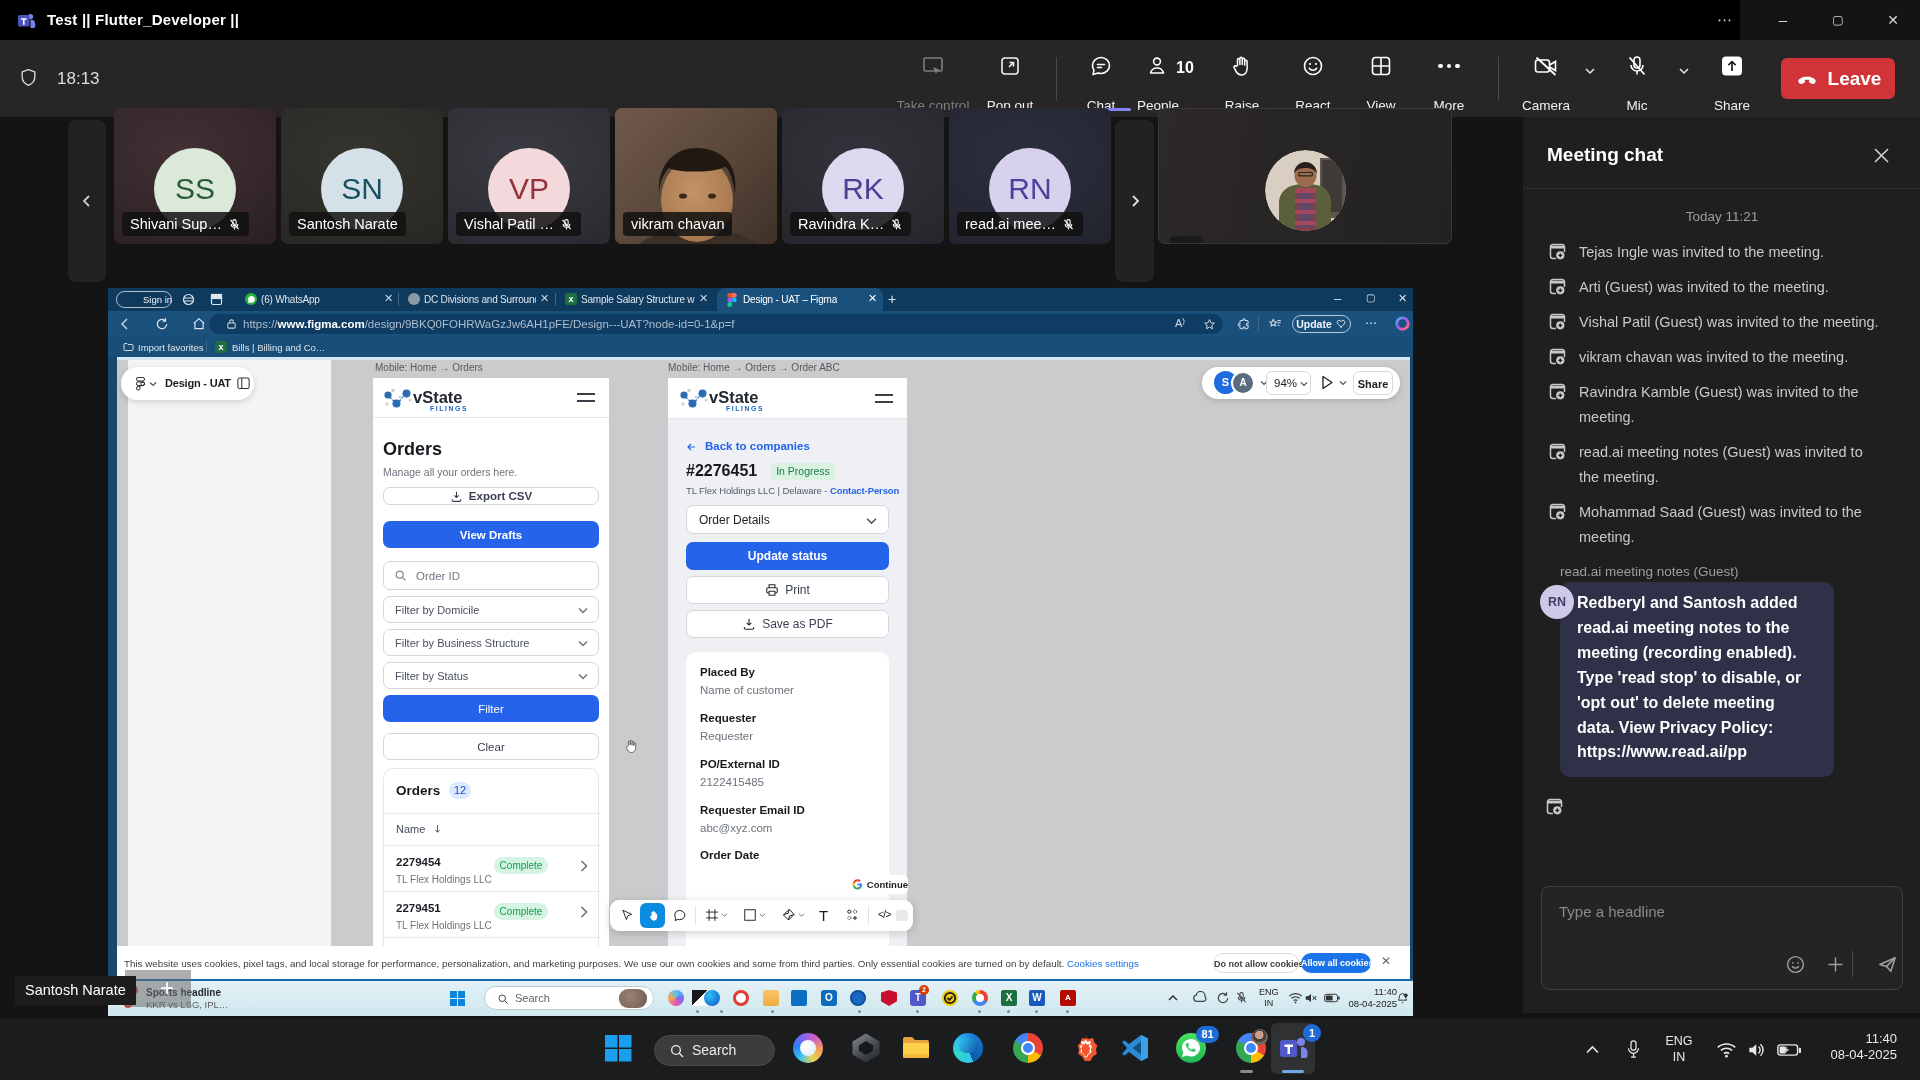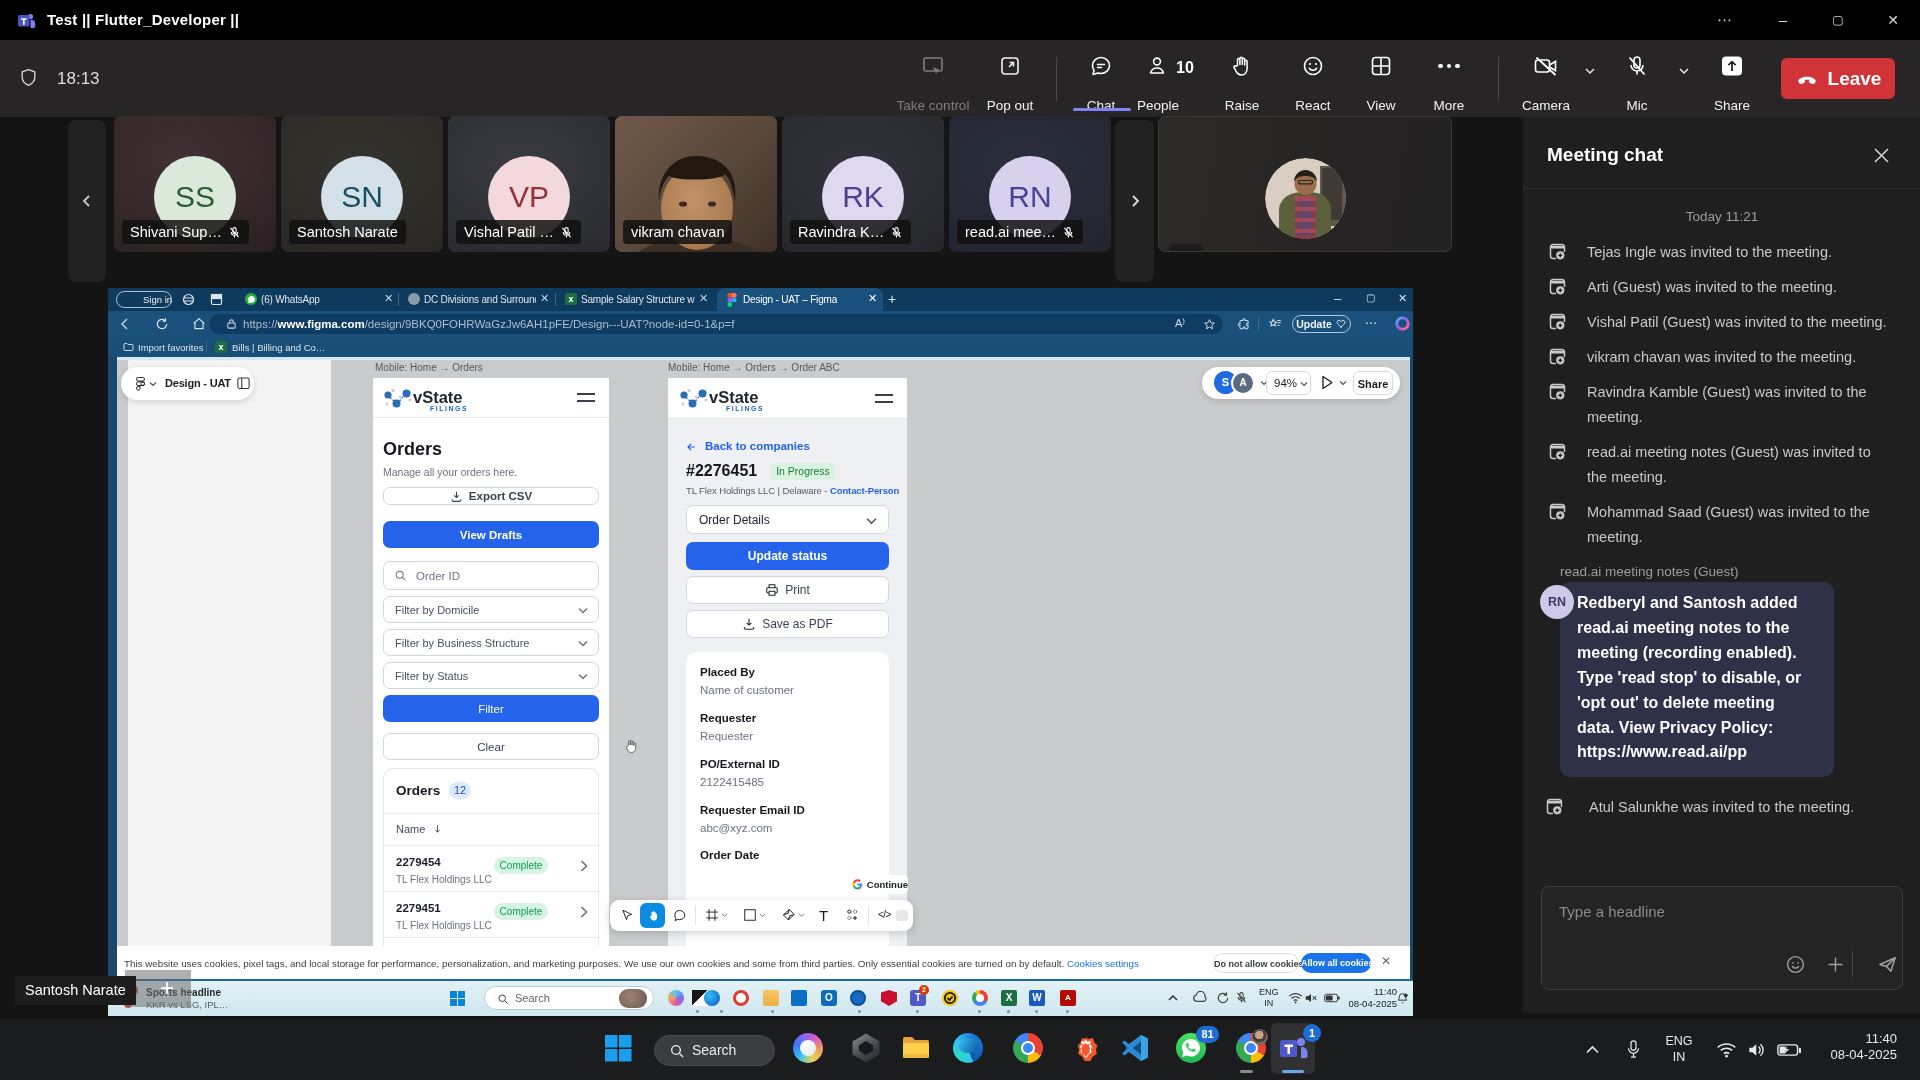--- a/index.html
+++ b/index.html
@@ -1,35 +1,35 @@
 <!DOCTYPE html>
 <html><head>
 <meta charset="utf-8">
 <style>
   * { margin:0; padding:0; box-sizing:border-box; }
   html,body { width:1920px; height:1080px; overflow:hidden; background:#151414; font-family:"Liberation Sans", sans-serif; }
   .abs { position:absolute; }
   svg { display:block; }
   
-  #titlebar { position:absolute; left:0; top:0; width:1920px; height:40px; background:#000; }
+  #titlebar { position:absolute; left:0; top:0; width:1740px; height:40px; background:#000; }
   #titlebar .title { position:absolute; left:47px; top:11px; font-size:15px; font-weight:700; color:#fff; letter-spacing:.2px; }
   .winctl { position:absolute; top:0; height:40px; width:44px; color:#d8d8d8; text-align:center; line-height:40px; font-size:15px; }
   
   #toolbar { position:absolute; left:0; top:40px; width:1920px; height:77px; background:#272525; }
   .tbbtn { position:absolute; top:14px; width:90px; text-align:center; color:#f2f2f2; }
   .tbbtn .lbl { margin-top:20px; font-size:13.5px; }
   .tbdiv { position:absolute; top:17px; width:1px; height:44px; background:#4a4a4a; }
   
-  .tile { position:absolute; top:116px; width:162px; height:136px; border-radius:7px; overflow:hidden; }
+  .tile { position:absolute; top:108px; width:162px; height:136px; border-radius:7px; overflow:hidden; }
   .tile .init2{ position:absolute; left:50%; top:81px; transform:translate(-50%,-50%); width:82px; height:82px; border-radius:50%; text-align:center; line-height:82px; font-size:30px; font-weight:500;}
   .nametag { position:absolute; left:8px; bottom:8px; height:24px; background:rgba(17,17,17,.85); border-radius:4px; color:#fff; font-size:14.5px; line-height:24px; padding:0 8px; display:flex; align-items:center; gap:6px; white-space:nowrap; }
   .chevtile { position:absolute; top:120px; width:39px; height:162px; background:#232222; border-radius:8px; color:#c9c9c9; display:flex; align-items:center; justify-content:center; }
   
   #chat { position:absolute; left:1522px; top:117px; width:398px; height:896px; background:#1f1f1f; border-left:1px solid #121212; }
-  .evrow { position:absolute; color:#c9c9c9; font-size:14.5px; line-height:25px; width:334px;margin-left:8px; }
+  .evrow { position:absolute; color:#c9c9c9; font-size:14.5px; line-height:25px; width:334px; }
   .evicon { position:absolute; }
   
   #browser { position:absolute; left:108px; top:288px; width:1305px; height:728px; background:#1a507c; }
   #tabbar { position:absolute; left:0; top:0; width:1305px; height:23px; background:#0e3a5e; }
   .tab { position:absolute; top:0; height:23px; color:#dfe5ec; font-size:11px; }
   .tab .ttl { position:absolute; left:24px; top:5.5px; white-space:nowrap; overflow:hidden; font-size:10px; letter-spacing:-.2px; }
   .tab .cls { position:absolute; top:4px; font-size:11px; color:#cfd6de; }
   #addrrow { position:absolute; left:0; top:23px; width:1305px; height:26px; background:#1a507c; }
   #favrow { position:absolute; left:0; top:49px; width:1305px; height:20px; background:#194e79; color:#dfe5ec; font-size:10.5px; }
   #content { position:absolute; left:0; top:69px; width:1305px; height:589px; background:#cacbcd; overflow:hidden; }
@@ -793,21 +793,20 @@
   <div class="abs" style="left:37px;top:447px;font-size:13.5px;color:#9d9d9d">read.ai meeting notes (Guest)</div>
   <div class="abs" style="left:37px;top:465px;width:274px;background:#2e3148;border-radius:10px;padding:9px 14px 12px 17px;color:#fff;font-size:16px;font-weight:700;line-height:24.9px;white-space:nowrap">Redberyl and Santosh added<br>read.ai meeting notes to the<br>meeting (recording enabled).<br>Type 'read stop' to disable, or<br>'opt out' to delete meeting<br>data. View Privacy Policy:<br>https://www.read.ai/pp</div>
   <div class="abs" style="left:17px;top:468px;width:34px;height:34px;border-radius:50%;background:#cfc9e9;color:#3f3a66;font-size:12.5px;font-weight:700;text-align:center;line-height:34px">RN</div>
 
   <svg class="evicon" style="left:21px;top:679px" width="21" height="21" viewBox="0 0 24 24" fill="none" stroke="#c9c9c9" stroke-width="1.7">
       <path d="M20 12.5V6.8c0-1.5-1.2-2.8-2.8-2.8H6.8C5.2 4 4 5.3 4 6.8v10.4C4 18.7 5.2 20 6.8 20h3.4"></path>
       <rect x="4.6" y="5.4" width="14.8" height="3.2" fill="#c9c9c9" stroke="none"></rect>
       <circle cx="15.2" cy="16.4" r="4.7" fill="#c9c9c9" stroke="none"></circle>
       <path d="M15.2 14.2v4.4M13 16.4h4.4" stroke="#1f1f1f" stroke-width="1.6"></path>
     </svg>
-  <div class="evrow" style="left:58px;top:678px">Atul Salunkhe was invited to the meeting.</div>
 
   <div class="abs" style="left:18px;top:769px;width:362px;height:104px;background:#242424;border:1px solid #3f3f3f;border-radius:8px">
     <div class="abs" style="left:17px;top:16px;font-size:15px;color:#8b8b8b">Type a headline</div>
     <svg class="abs" style="left:243px;top:67px" width="21" height="21" viewBox="0 0 24 24" fill="none" stroke="#a0a0a0" stroke-width="1.6">
         <circle cx="12" cy="12" r="9"></circle>
         <circle cx="9" cy="10" r="1" fill="#a0a0a0" stroke="none"></circle>
         <circle cx="15" cy="10" r="1" fill="#a0a0a0" stroke="none"></circle>
         <path d="M8.5 14.3c.9 1.2 2 1.8 3.5 1.8s2.6-.6 3.5-1.8" stroke-linecap="round"></path>
       </svg>
     <svg class="abs" style="left:283px;top:67px" width="21" height="21" viewBox="0 0 24 24" fill="none" stroke="#a0a0a0" stroke-width="1.6">

